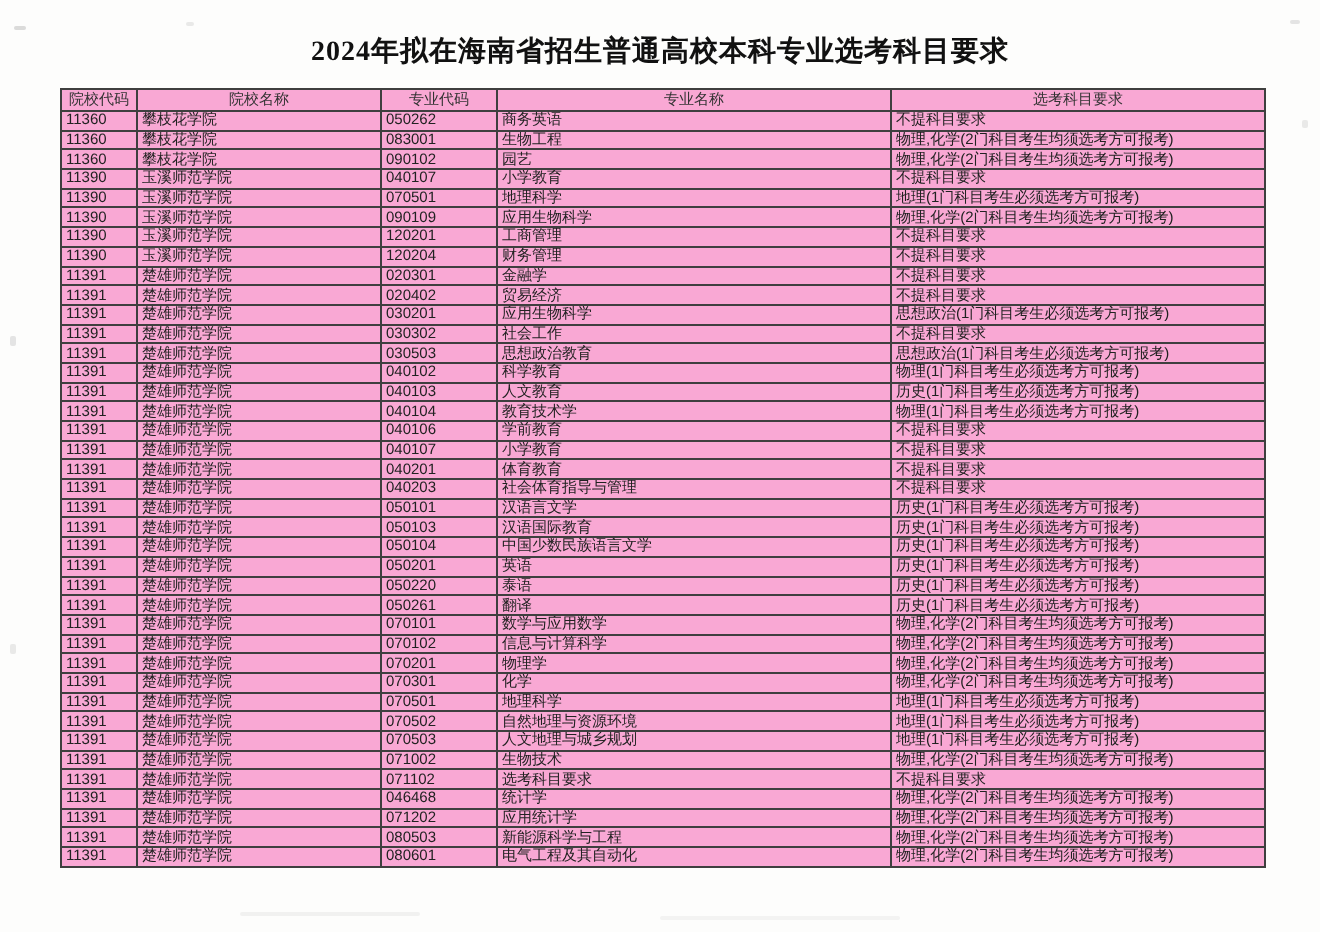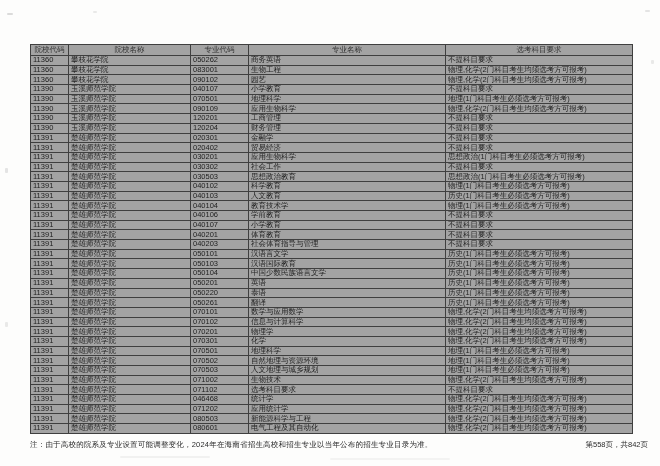--- a/index.html
+++ b/index.html
@@ -25,21 +25,21 @@
     font-size: 14px;
     letter-spacing: 0.5px;
     color: #111;
   }
   table.req-table {
     position: absolute;
     top: 44px; left: 30px;
     width: 602px;
     border-collapse: collapse;
     table-layout: fixed;
-    background: #a3a3a3;
+    background: #f9a8d4;
   }
   table.req-table th, table.req-table td {
     border: 1px solid #3f3f3f;
     font-size: 7.5px;
     line-height: 8px;
     padding: 0 2px;
     white-space: nowrap;
     overflow: hidden;
     color: #222;
   }
@@ -80,20 +80,21 @@
 <div class="page">
   <span class="artifact a1"></span>
   <span class="artifact a2"></span>
   <span class="artifact a3"></span>
   <span class="artifact a4"></span>
   <span class="artifact a5"></span>
   <span class="artifact a6"></span>
   <span class="artifact a7"></span>
   <span class="artifact a8"></span>
 
+  <div class="page-title">2024年拟在海南省招生普通高校本科专业选考科目要求</div>
 
   <table class="req-table">
     <colgroup>
         <col style="width: 38px;">
         <col style="width: 122px;">
         <col style="width: 58px;">
         <col style="width: 197px;">
         <col style="width: 187px;">
       </colgroup>
     <thead>
@@ -375,17 +376,13 @@
         <tr>
           <td class="c-center">11391</td>
           <td class="c-left">楚雄师范学院</td>
           <td class="c-left">080601</td>
           <td class="c-left">电气工程及其自动化</td>
           <td class="c-left">物理,化学(2门科目考生均须选考方可报考)</td>
         </tr>
       </tbody>
   </table>
 
-  <div class="page-footer">
-    <span class="footnote">注：由于高校的院系及专业设置可能调整变化，2024年在海南省招生高校和招生专业以当年公布的招生专业目录为准。</span>
-    <span class="page-info">第558页，共842页</span>
-  </div>
 </div>
 
 </body></html>

